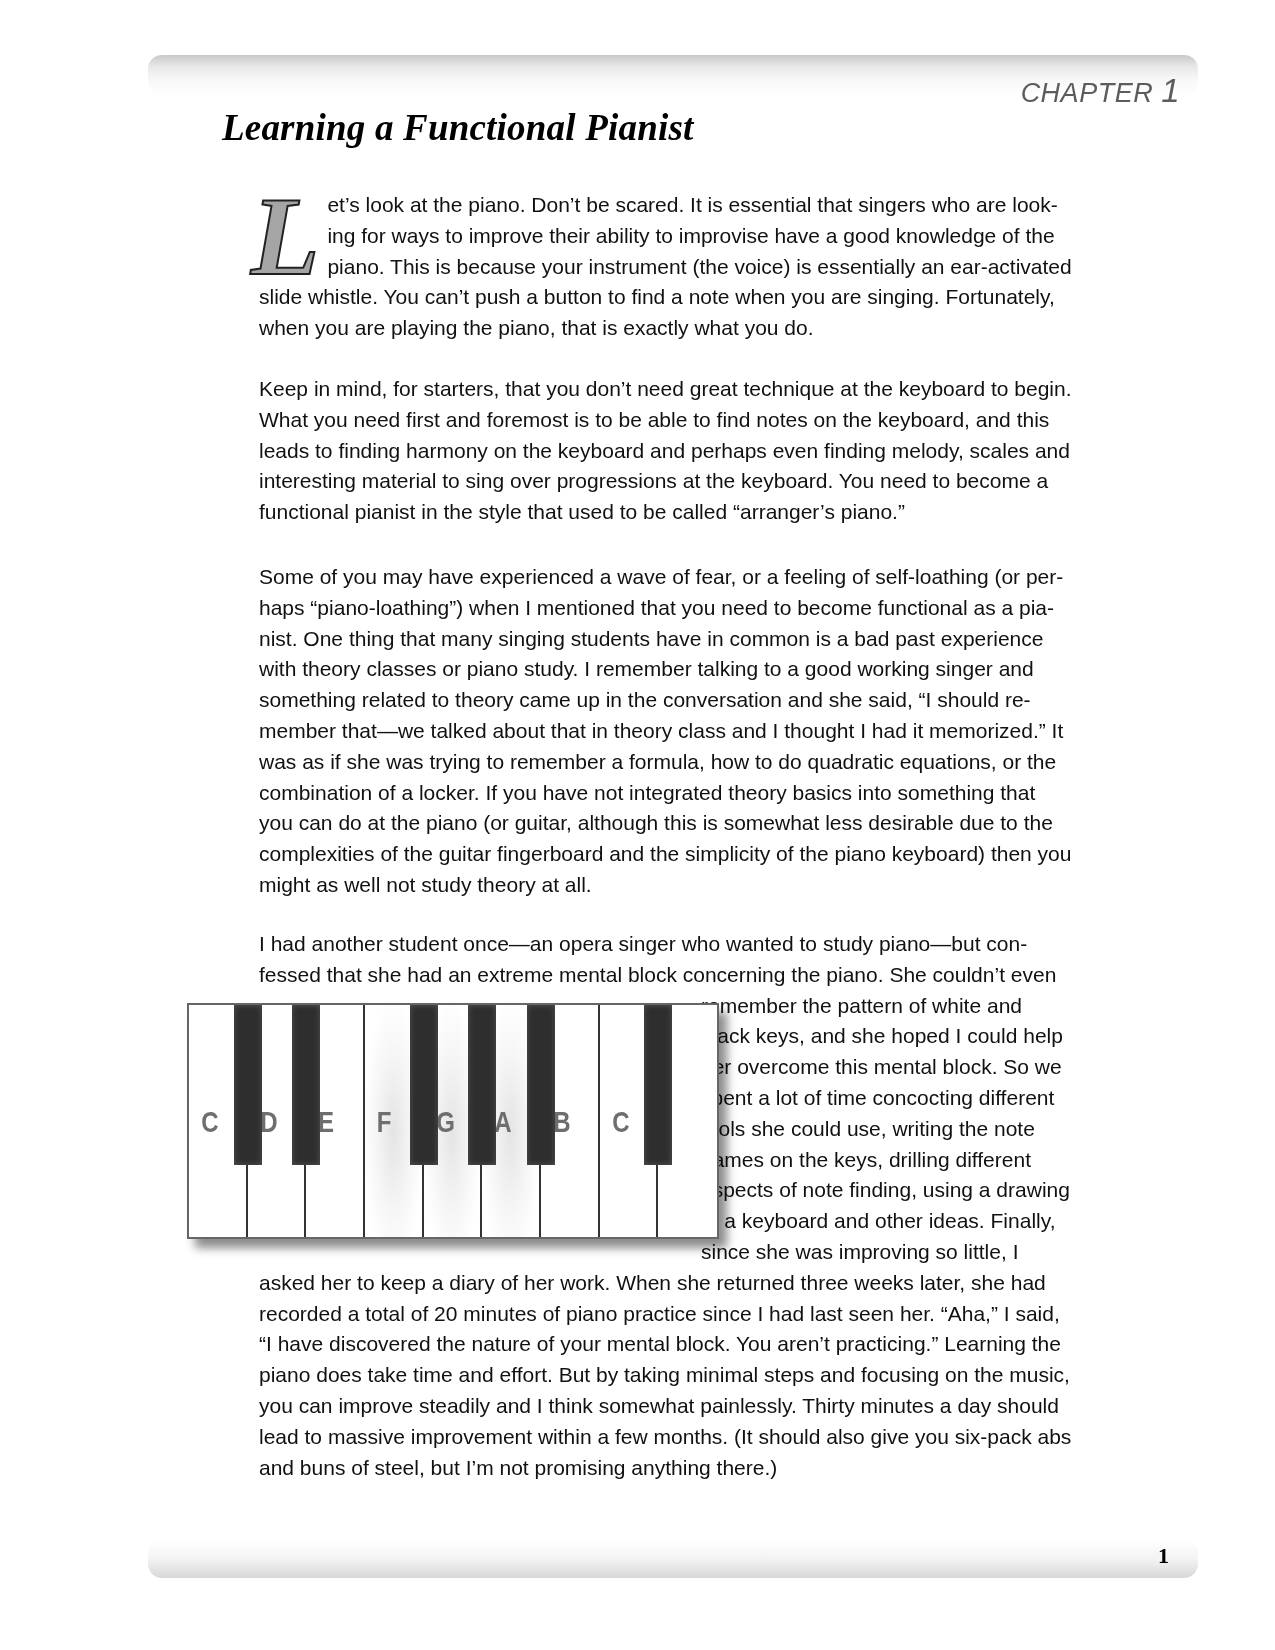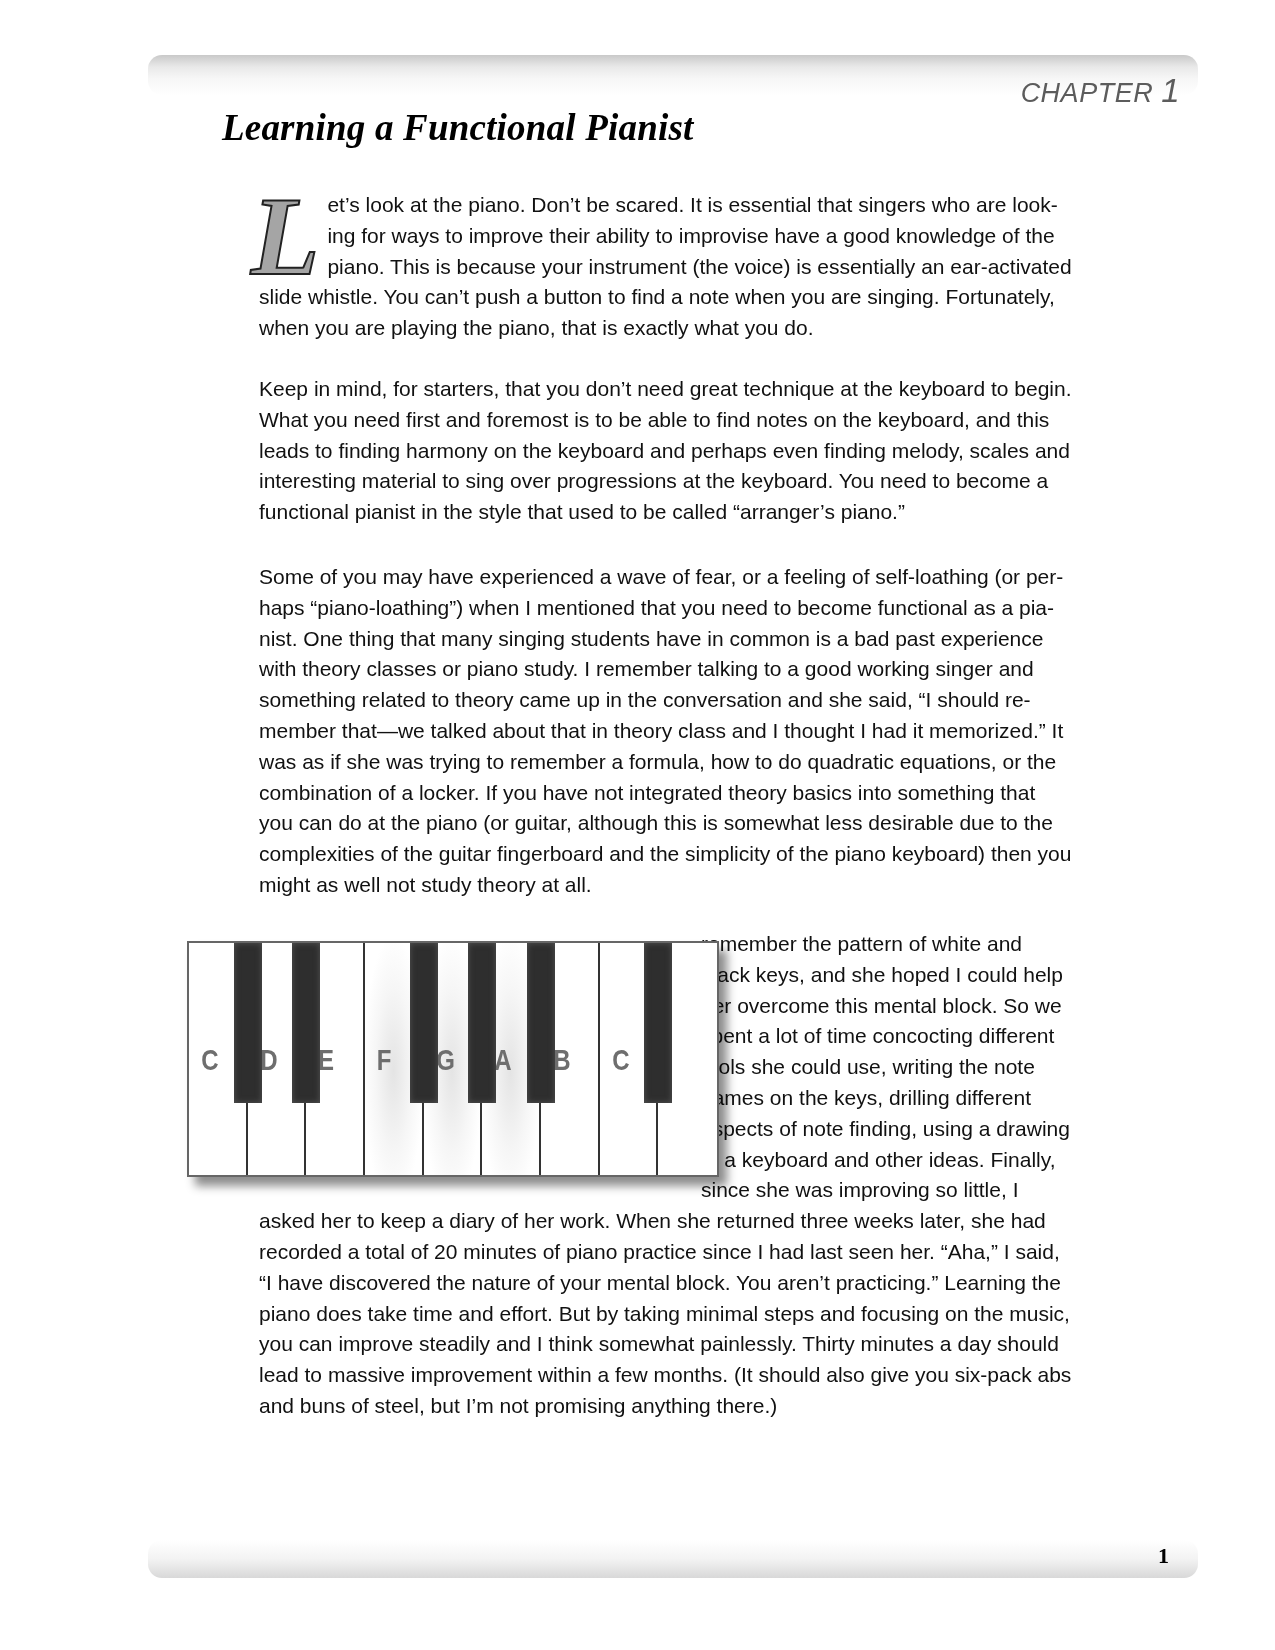--- a/index.html
+++ b/index.html
@@ -63,20 +63,21 @@
 
 <div id="para-2" class="body-text">
   <p>Keep in mind, for starters, that you don’t need great technique at the keyboard to begin. What you need first and foremost is to be able to find notes on the keyboard, and this leads to finding harmony on the keyboard and perhaps even finding melody, scales and interesting material to sing over progressions at the keyboard. You need to become a functional pianist in the style that used to be called “arranger’s piano.”</p>
 </div>
 
 <div id="para-3" class="body-text">
   <p>Some of you may have experienced a wave of fear, or a feeling of self-loathing (or per-haps “piano-loathing”) when I mentioned that you need to become functional as a pia-nist. One thing that many singing students have in common is a bad past experience with theory classes or piano study. I remember talking to a good working singer and something related to theory came up in the conversation and she said, “I should re-member that—we talked about that in theory class and I thought I had it memorized.” It was as if she was trying to remember a formula, how to do quadratic equations, or the combination of a locker. If you have not integrated theory basics into something that you can do at the piano (or guitar, although this is somewhat less desirable due to the complexities of the guitar fingerboard and the simplicity of the piano keyboard) then you might as well not study theory at all.</p>
 </div>
 
 <div id="para-4" class="body-text">
+  <p style="margin:0">I had another student once—an opera singer who wanted to study piano—but con-fessed that she had an extreme mental block concerning the piano. She couldn’t even</p>
   <div class="keyboard-wrap">
     <div class="keyboard" id="keyboard">
         <div class="wkey" style="left: 0px; width: 58.6667px;"></div>
         <span class="keylabel" style="left: 10px; color: rgb(110, 110, 110);">C</span>
         <div class="wkey" style="left: 58.6667px; width: 58.6667px;"></div>
         <span class="keylabel" style="left: 68.6667px; color: rgb(110, 110, 110);">D</span>
         <div class="wkey" style="left: 117.333px; width: 58.6667px;"></div>
         <span class="keylabel" style="left: 127.333px; color: rgb(110, 110, 110);">E</span>
         <div class="wkey glow" style="left: 176px; width: 58.6667px;"></div>
         <span class="keylabel" style="left: 186px; color: rgb(110, 110, 110);">F</span>

